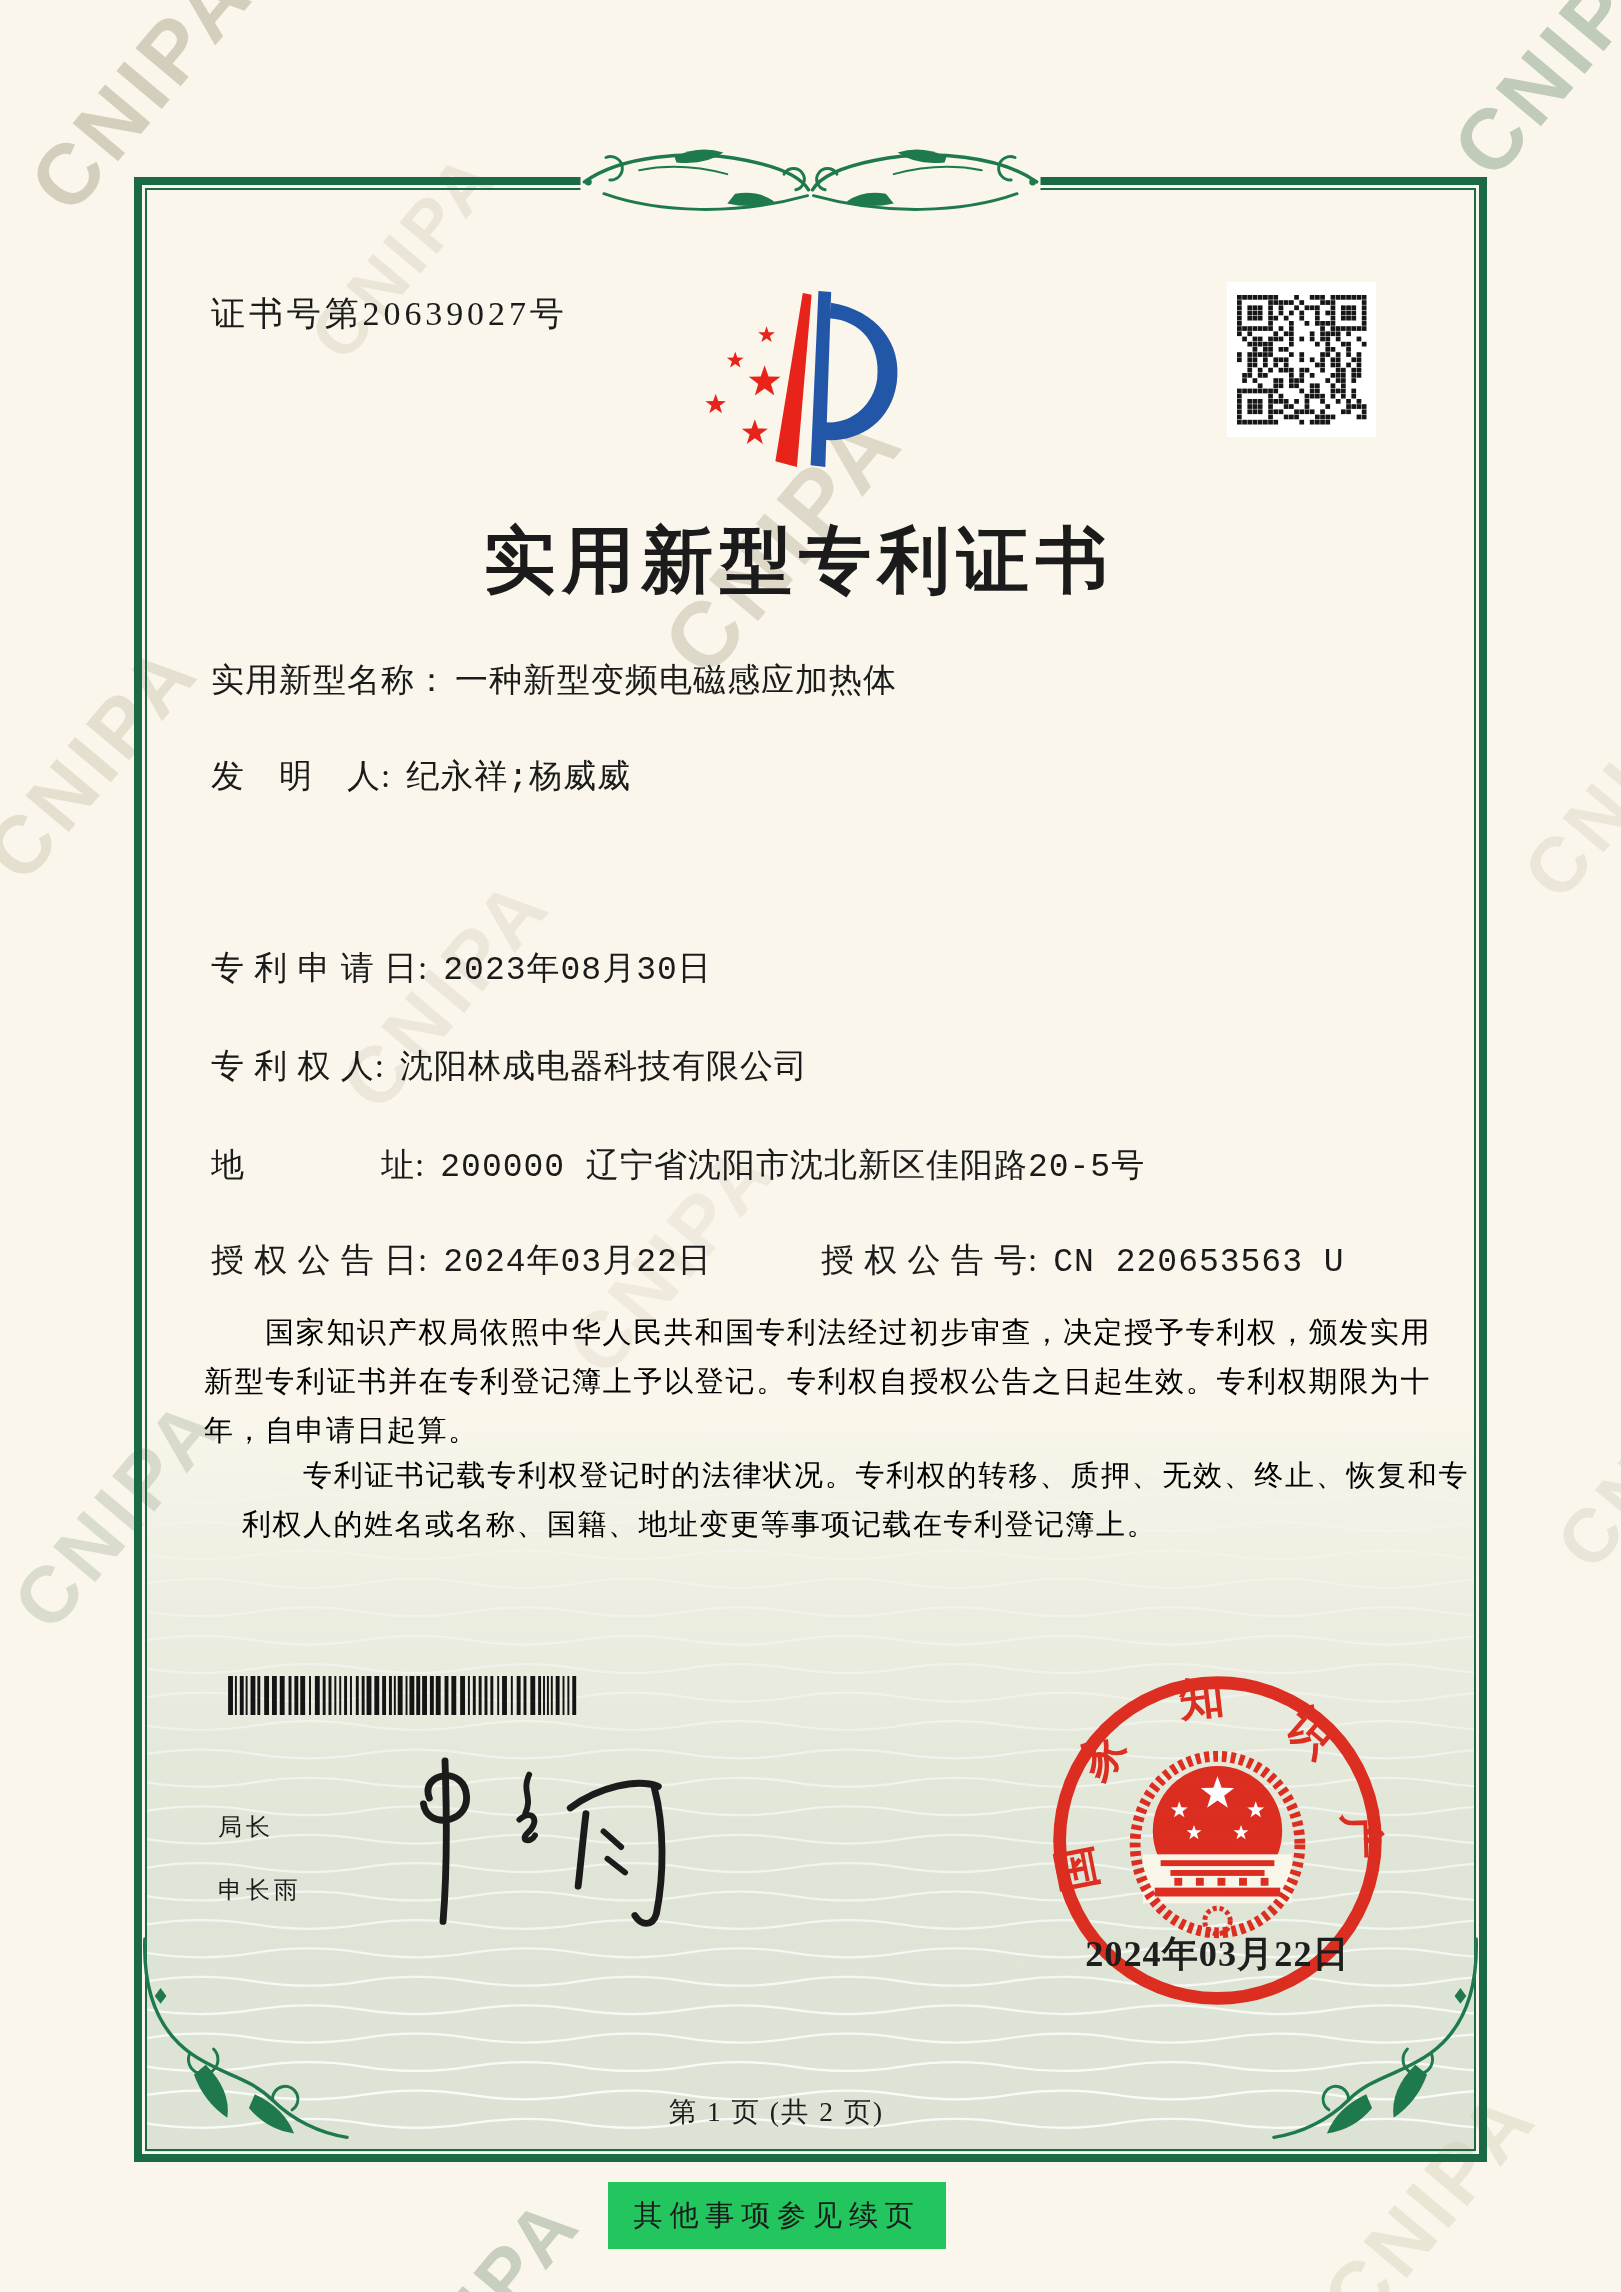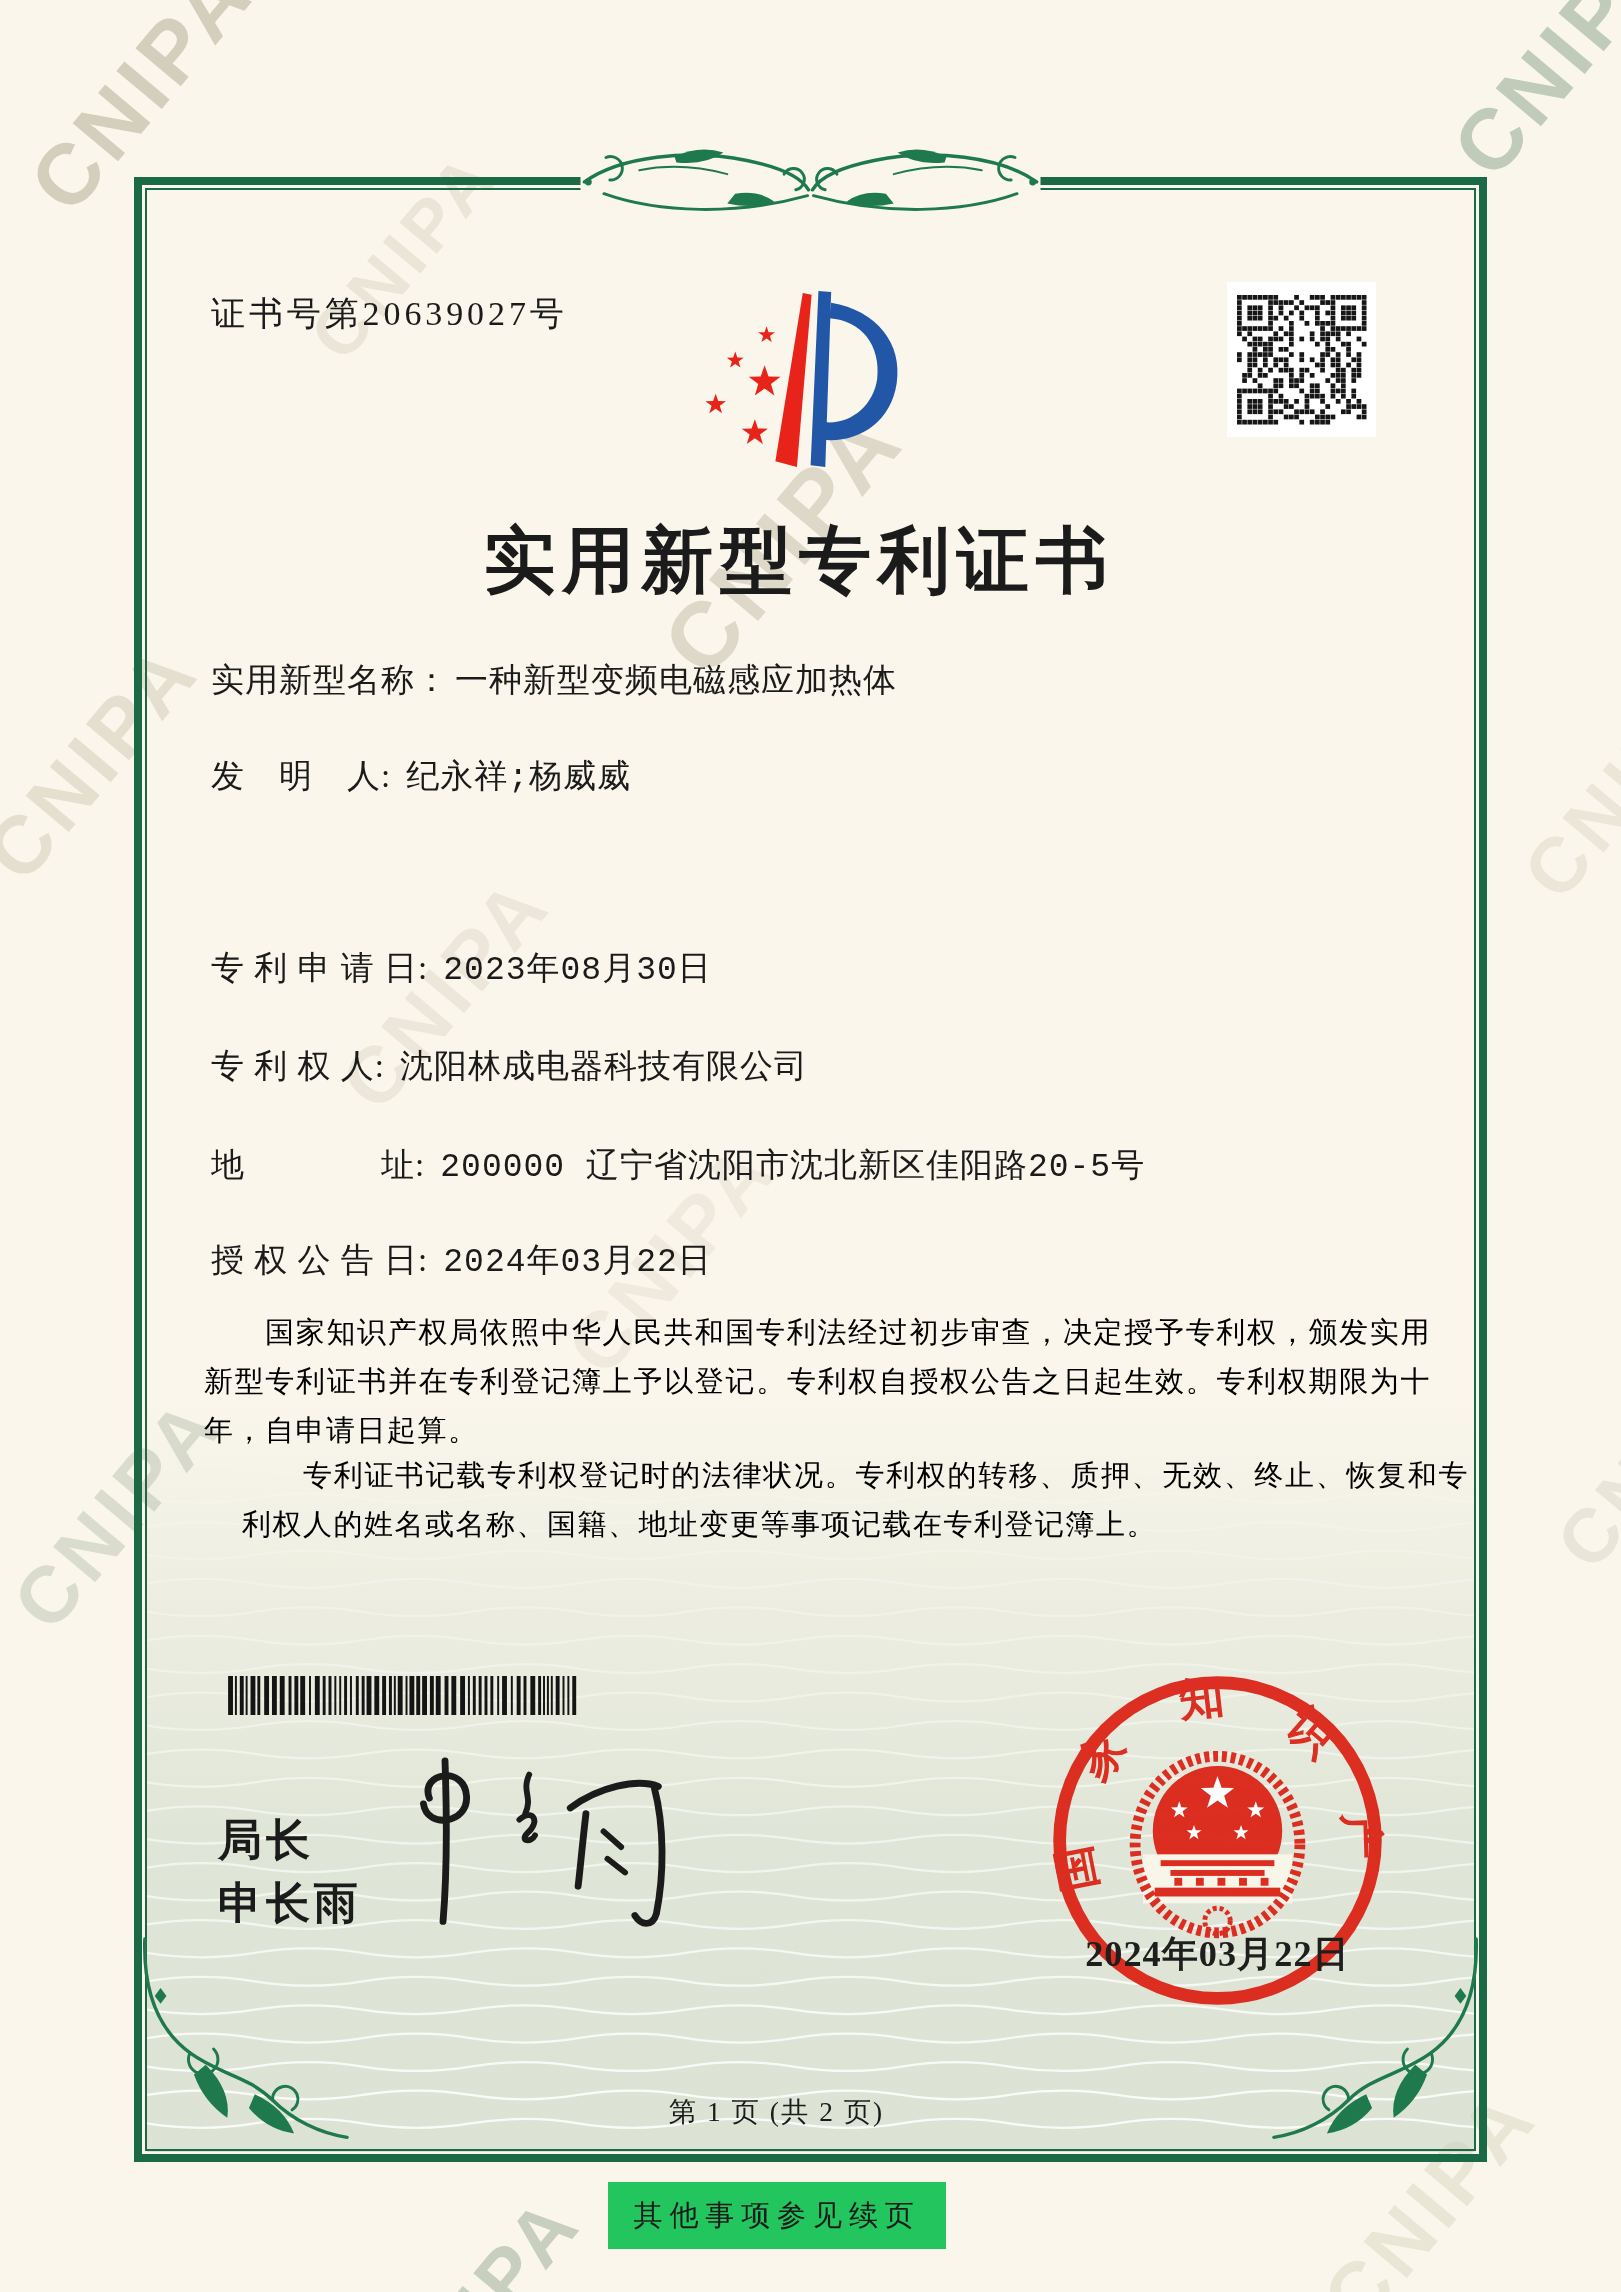--- a/index.html
+++ b/index.html
@@ -20,22 +20,22 @@
   .frame-inner{position:absolute;left:2.9px;top:2.9px;right:2.9px;bottom:2.9px;border:2px solid #1a6b45;}
   .orn{position:absolute;z-index:3;pointer-events:none;}
   
   .txt{position:absolute;z-index:4;}
   .cert-no{font-size:34px;letter-spacing:3.9px;}
   .title{left:0;width:1558px;text-align:center;font-size:72px;font-weight:700;letter-spacing:6.9px;padding-left:20px;}
   .row{left:211px;font-size:33px;letter-spacing:1px;white-space:nowrap;}
   .row .val{margin-left:5.9px;font-family:Liberation Mono, monospace;}
   .para{left:204px;width:1227px;font-size:29px;line-height:49px;letter-spacing:1.5px;
         text-indent:61px;text-align:justify;color:#000000;}
-  .signer{left:218px;font-family:"Liberation Sans","DejaVu Sans",sans-serif;font-weight:700;
-          font-size:44px;letter-spacing:3.9px;z-index:4;}
+  .signer{left:218px;font-family:"Liberation Sans","DejaVu Sans",sans-serif;font-weight:400;
+          font-size:24px;letter-spacing:3.9px;z-index:4;}
   .footer-page{left:0;width:1553px;text-align:center;font-size:27.4px;letter-spacing:2px;}
   .note-box{left:608px;top:2182px;background:#22c55e;padding:13.7px 25.5px;font-size:29px;
             letter-spacing:6.9px;z-index:4;}
   .qr-box{position:absolute;left:1227px;top:282px;width:149px;height:155px;background:#fff;z-index:4;}
   .qr-box svg{position:absolute;left:9.8px;top:12.7px;}
   .seal{position:absolute;left:1041px;top:1664px;z-index:6;opacity:.95;}
   .sig{position:absolute;left:394px;top:1757px;z-index:5;}
   .bc{position:absolute;left:227px;top:1676px;z-index:4;}
   .logo{position:absolute;left:701px;top:279px;z-index:4;}
 </style>
@@ -487,20 +487,23 @@
   </div>
   <div class="txt row" style="top:1044px;">
     <span class="lbl">专 利 权 人</span><span>: </span><span class="val">沈阳林成电器科技有限公司</span>
   </div>
   <div class="txt row" style="top:1143px;">
     <span class="lbl">地　　　　址</span><span>: </span><span class="val">200000 辽宁省沈阳市沈北新区佳阳路20-5号</span>
   </div>
   <div class="txt row" style="top:1238px;">
     <span class="lbl">授 权 公 告 日</span><span>: </span><span class="val">2024年03月22日</span>
   </div>
+  <div class="txt row" style="top:1238px;left:821px;">
+    <span class="lbl">授 权 公 告 号</span><span>: </span><span class="val">CN 220653563 U</span>
+  </div>
 
   <div class="txt para" style="top:1308px;">国家知识产权局依照中华人民共和国专利法经过初步审查，决定授予专利权，颁发实用新型专利证书并在专利登记簿上予以登记。专利权自授权公告之日起生效。专利权期限为十年，自申请日起算。</div>
   <div class="txt para" style="top:1451px;margin-left:38px;">专利证书记载专利权登记时的法律状况。专利权的转移、质押、无效、终止、恢复和专利权人的姓名或名称、国籍、地址变更等事项记载在专利登记簿上。</div>
 
   <svg class="bc" id="barcode" width="361" height="39" viewBox="0 0 368 40">
       <rect x="0" y="0" width="5" height="40" fill="#141414"></rect>
       <rect x="7" y="0" width="2" height="40" fill="#141414"></rect>
       <rect x="12" y="0" width="4" height="40" fill="#141414"></rect>
       <rect x="18" y="0" width="2" height="40" fill="#141414"></rect>
       <rect x="23" y="0" width="5" height="40" fill="#141414"></rect>

